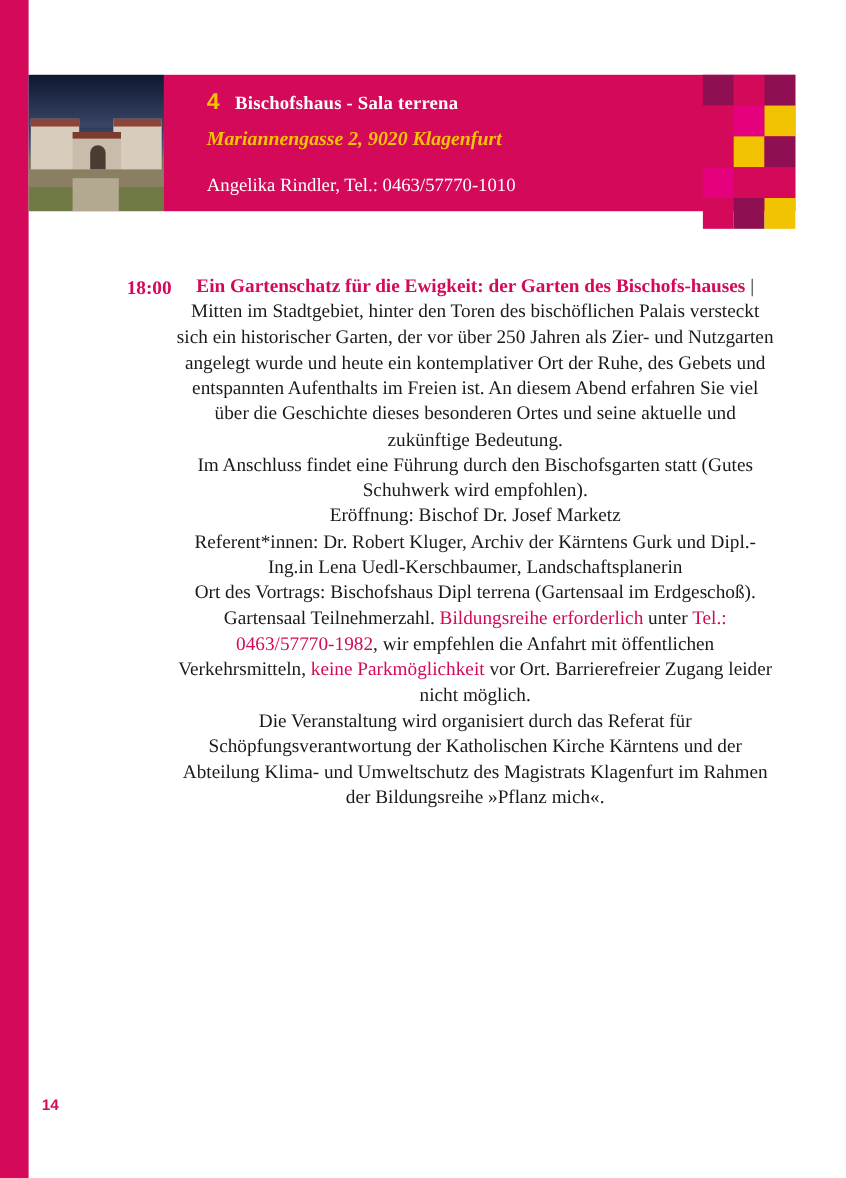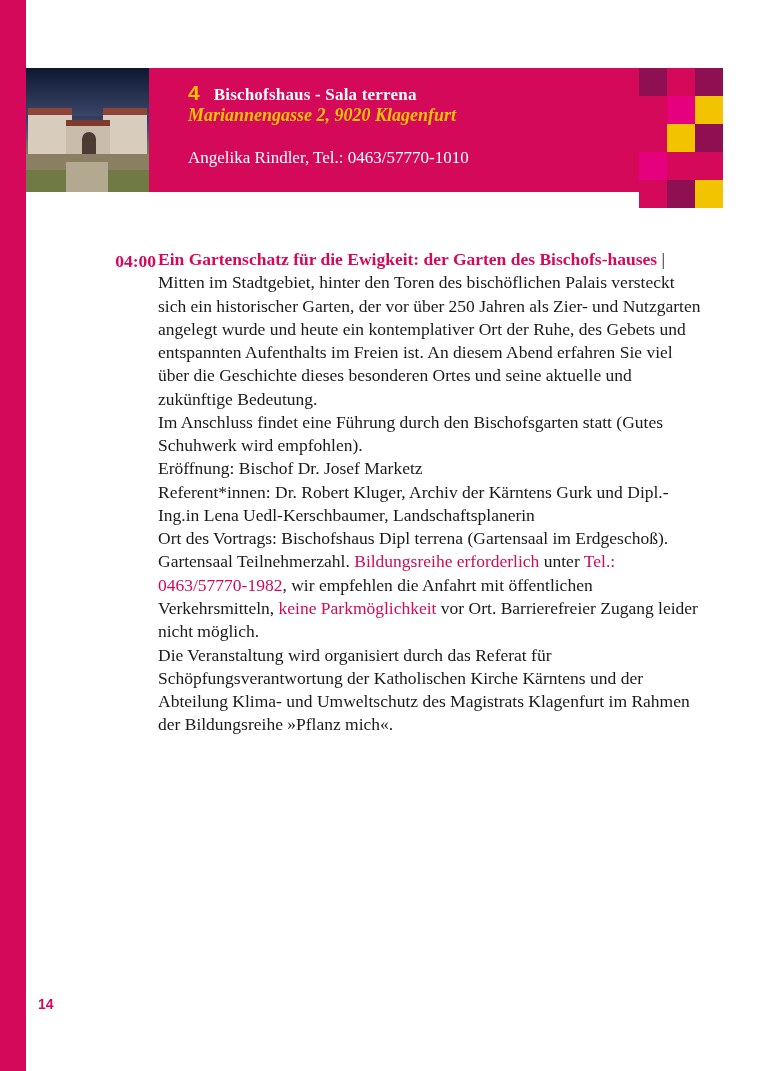--- a/index.html
+++ b/index.html
@@ -112,21 +112,21 @@
     line-height: 1;
   }
   .title-text {
     font-family: "Liberation Serif", serif;
     font-weight: bold;
     font-size: 17px;
     color: #ffffff;
     letter-spacing: 0.2px;
   }
   .subtitle {
-    margin-top: 0;
+    margin-top: 12px;
     font-family: "Liberation Serif", serif;
     font-style: italic;
     font-weight: bold;
     font-size: 18px;
     color: #f2c300;
   }
   .contact {
     margin-top: 22px;
     font-family: "Liberation Serif", serif;
     font-size: 17px;
@@ -170,20 +170,21 @@
   .body-text {
     margin-left: 64px;
     width: 548px;
   }
   .lead {
     font-weight: bold;
     color: #d4095a;
   }
   p {
     margin: 0;
+    text-align: center;
   }
   p + p {
   }
   .magenta {
     color: #d4095a;
   }
   .page-num {
     position: absolute;
     left: 38px;
     top: 996px;
@@ -235,21 +236,21 @@
         <span style="left: 56px; top: 84px; background: rgb(212, 9, 90);"></span>
         <span style="left: 0px; top: 112px; background: rgb(212, 9, 90);"></span>
         <span style="left: 28px; top: 112px; background: rgb(142, 16, 83);"></span>
         <span style="left: 56px; top: 112px; background: rgb(242, 195, 0);"></span>
       </div>
   </div>
 
 </div>
 
 <div class="content">
-  <div class="time">04:00</div>
+  <div class="time">18:00</div>
   <div class="body-text">
     <p><span class="lead">Ein Gartenschatz für die Ewigkeit: der Garten des Bischofs-hauses</span><span> | </span><span>Mitten im Stadtgebiet, hinter den Toren des bischöflichen Palais versteckt sich ein historischer Garten, der vor über 250 Jahren als Zier- und Nutzgarten angelegt wurde und heute ein kontemplativer Ort der Ruhe, des Gebets und entspannten Aufenthalts im Freien ist. An diesem Abend erfahren Sie viel über die Geschichte dieses besonderen Ortes und seine aktuelle und zukünftige Bedeutung.</span><br><span>Im Anschluss findet eine Führung durch den Bischofsgarten statt (Gutes Schuhwerk wird empfohlen).</span></p>
 
     <p><span>Eröffnung: Bischof Dr. Josef Marketz</span><br><span>Referent*innen: Dr. Robert Kluger, Archiv der Kärntens Gurk und Dipl.-Ing.in Lena Uedl-Kerschbaumer, Landschaftsplanerin</span><br><span>Ort des Vortrags: Bischofshaus Dipl terrena (Gartensaal im Erdgeschoß).</span></p>
 
     <p><span>Gartensaal Teilnehmerzahl. </span><span class="magenta">Bildungsreihe erforderlich</span><span> unter </span><span class="magenta">Tel.: 0463/57770-1982</span><span>, wir empfehlen die Anfahrt mit öffentlichen Verkehrsmitteln, </span><span class="magenta">keine Parkmöglichkeit</span><span> vor Ort. Barrierefreier Zugang leider nicht möglich.</span></p>
 
     <p>Die Veranstaltung wird organisiert durch das Referat für Schöpfungsverantwortung der Katholischen Kirche Kärntens und der Abteilung Klima- und Umweltschutz des Magistrats Klagenfurt im Rahmen der Bildungsreihe »Pflanz mich«.</p>
   </div>
 </div>

